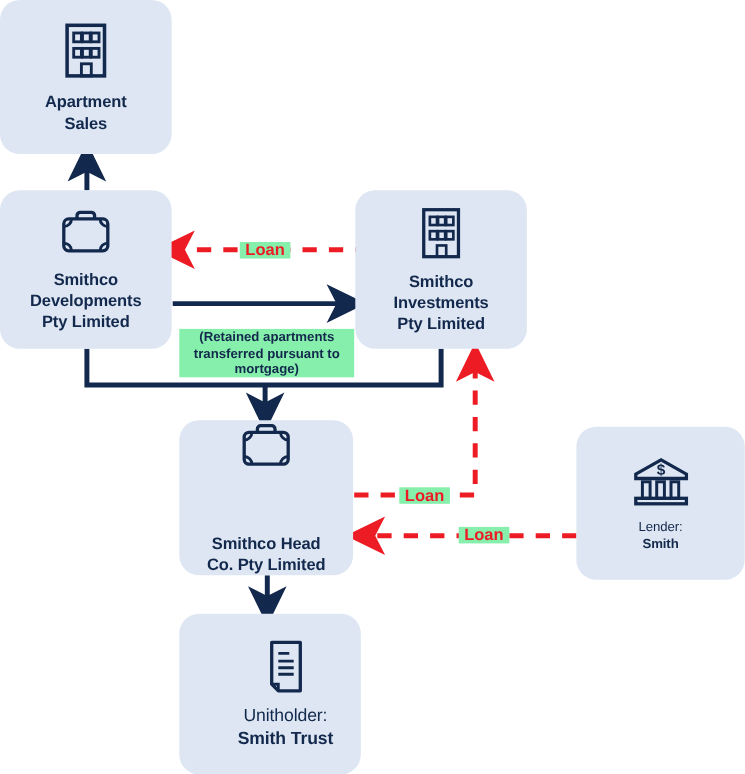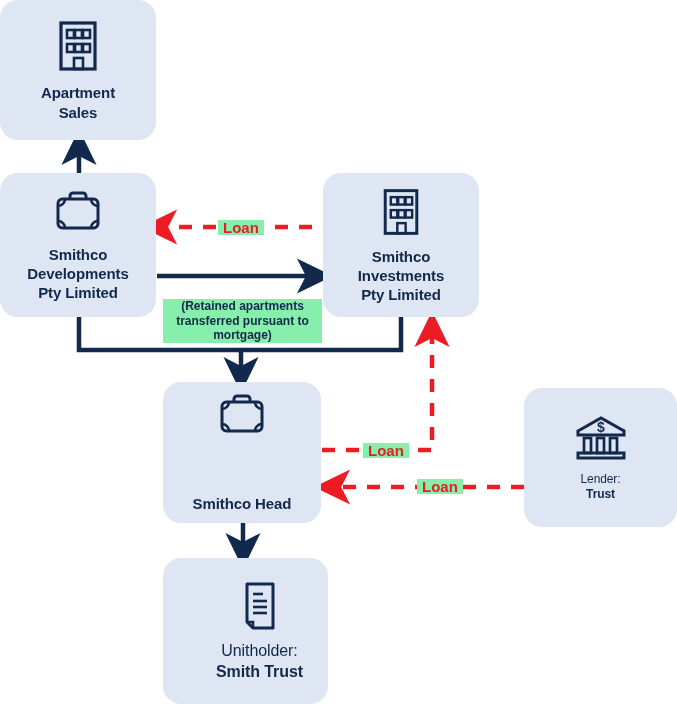--- a/index.html
+++ b/index.html
@@ -206,37 +206,38 @@
         <path d="M19,11 L19,8 a3,3 0 0 1 3,-3 l10,0 a3,3 0 0 1 3,3 l0,3" fill="none" stroke="#12284c" stroke-width="3"></path>
         <rect x="7" y="11" width="40" height="29" rx="4.5" fill="none" stroke="#12284c" stroke-width="3"></rect>
         <path d="M7,18 a7,7 0 0 0 7,-7" fill="none" stroke="#12284c" stroke-width="2.6"></path>
         <path d="M47,18 a7,7 0 0 1 -7,-7" fill="none" stroke="#12284c" stroke-width="2.6"></path>
         <path d="M7,33 a7,7 0 0 1 7,7" fill="none" stroke="#12284c" stroke-width="2.6"></path>
         <path d="M47,33 a7,7 0 0 0 -7,7" fill="none" stroke="#12284c" stroke-width="2.6"></path>
       </svg>
     </span>
     <div class="label">
       <span class="strong">Smithco Head</span>
+      <span class="strong">Co. Pty Limited</span>
     </div>
   </div>
 
   <div class="node" id="node-lender">
     <span class="icon">
       <svg width="56" height="50" viewBox="0 0 56 50" aria-hidden="true">
         <path d="M5,18 L28,5 L51,18 L51,22 L5,22 Z" fill="none" stroke="#12284c" stroke-width="3"></path>
         <text x="28" y="19" text-anchor="middle" font-family="Liberation Sans, sans-serif" font-size="14" font-weight="bold" fill="#12284c">$</text>
         <rect x="11" y="25" width="7" height="15" fill="none" stroke="#12284c" stroke-width="2.7"></rect>
         <rect x="24" y="25" width="7" height="15" fill="none" stroke="#12284c" stroke-width="2.7"></rect>
         <rect x="37" y="25" width="7" height="15" fill="none" stroke="#12284c" stroke-width="2.7"></rect>
         <rect x="5" y="40" width="46" height="5" fill="none" stroke="#12284c" stroke-width="3"></rect>
       </svg>
     </span>
     <div class="label">
       <span class="thin">Lender:</span>
-      <span class="strong">Trust</span>
+      <span class="strong">Smith</span>
     </div>
   </div>
 
   <div class="node" id="node-unitholder">
     <span class="icon">
       <svg width="42" height="52" viewBox="0 0 42 52" aria-hidden="true">
         <path d="M8,4 L34,4 L34,48 L14,48 L8,42 Z" fill="none" stroke="#12284c" stroke-width="3" stroke-linejoin="round"></path>
         <path d="M8,42 L14,42 L14,48" fill="none" stroke="#12284c" stroke-width="2.6"></path>
         <line x1="14" y1="14" x2="24" y2="14" stroke="#12284c" stroke-width="2.6"></line>
         <line x1="14" y1="21" x2="28" y2="21" stroke="#12284c" stroke-width="2.6"></line>

